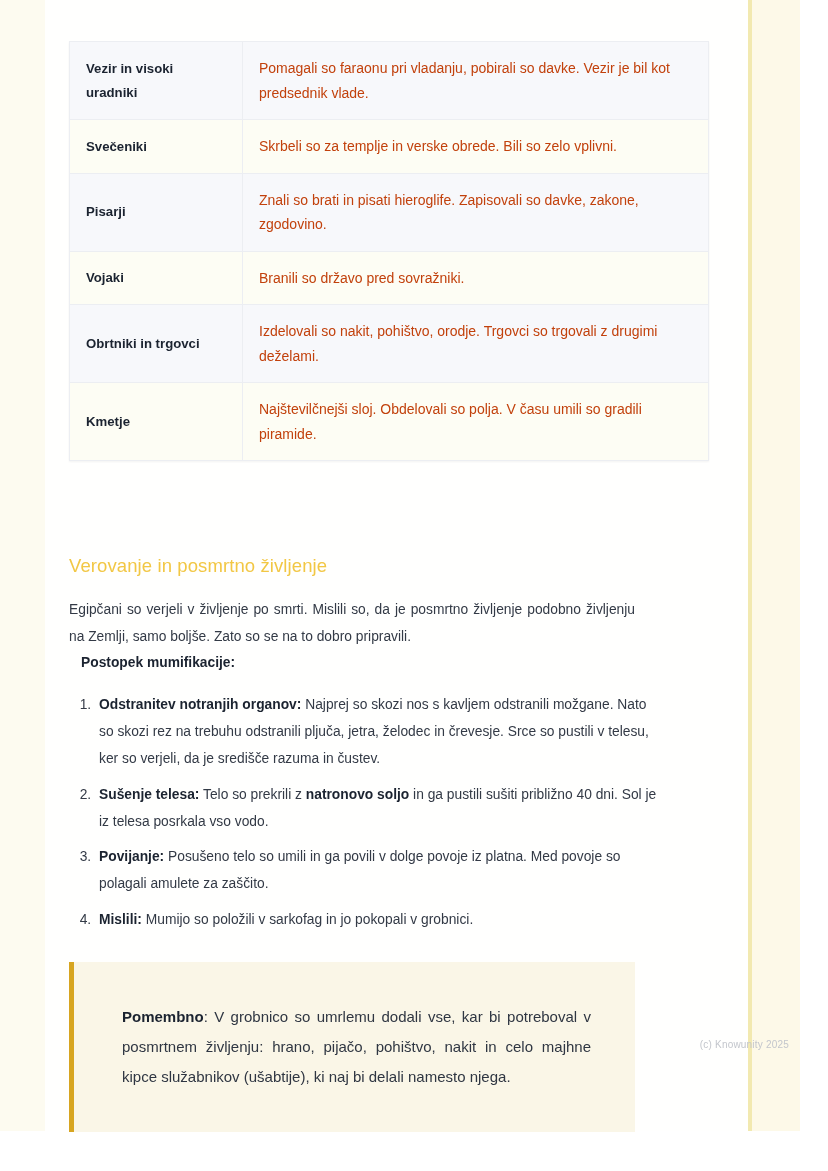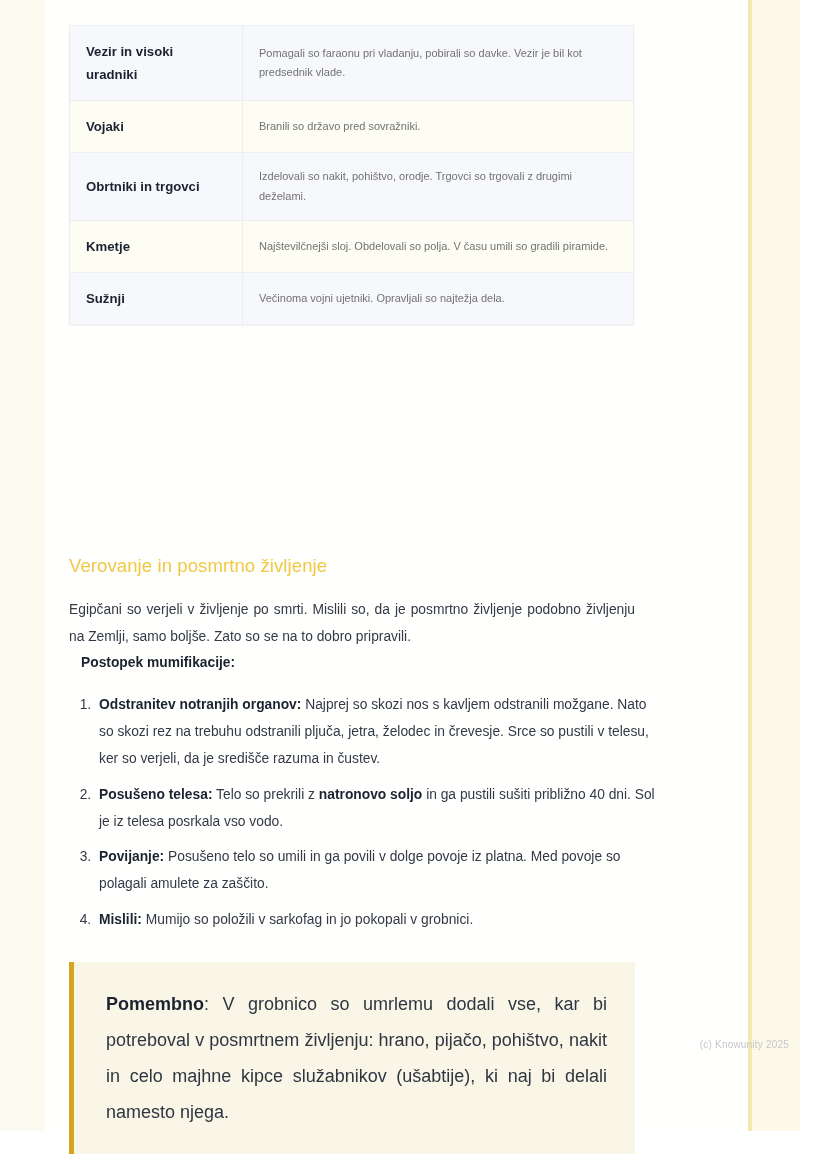--- a/index.html
+++ b/index.html
@@ -71,33 +71,33 @@
     left: 69px;
     top: 0px;
     width: 566px;
     height: 1131px;
   }
 
   
   .info-table {
     position: absolute;
     left: 0px;
-    top: 25px;
-    width: 565px;
+    top: 41px;
+    width: 640px;
     border-collapse: collapse;
     table-layout: fixed;
     box-shadow: 0 1px 2px rgba(0,0,0,0.05);
   }
   .info-table td {
     border: 1px solid #eceef2;
     padding: 14px 16px;
     vertical-align: middle;
-    font-size: 11px;
+    font-size: 14px;
     line-height: 1.75;
-    color: #737373;
+    color: #c2410c;
   }
   .info-table td.col-name {
     width: 140px;
     font-weight: bold;
     color: #1b2330;
     font-size: 13.2px;
   }
   .info-table tr.row-odd td {
     background: #f7f8fb;
   }
@@ -168,22 +168,22 @@
     position: absolute;
     left: 0px;
     top: 962px;
     width: 566px;
     box-sizing: border-box;
     background: #faf6e7;
     border-left: 5px solid #d7a520;
     padding: 24px 28px 24px 32px;
   }
   .callout p {
-    margin: 0;
-    font-size: 18px;
+    margin: 16px;
+    font-size: 15px;
     line-height: 2.0;
     color: #2f3642;
     text-align: justify;
   }
   .callout b {
     color: #1b2330;
     font-weight: bold;
   }
 
   
@@ -209,50 +209,54 @@
 
   <div class="content">
 
     <table class="info-table">
       <tbody>
         <tr class="row-odd">
           <td class="col-name">Vezir in visoki uradniki</td>
           <td class="col-desc">Pomagali so faraonu pri vladanju, pobirali so davke. Vezir je bil kot predsednik vlade.</td>
         </tr>
         <tr class="row-even">
+          <td class="col-name">Svečeniki</td>
+          <td class="col-desc">Skrbeli so za templje in verske obrede. Bili so zelo vplivni.</td>
+        </tr>
+        <tr class="row-odd">
+          <td class="col-name">Pisarji</td>
+          <td class="col-desc">Znali so brati in pisati hieroglife. Zapisovali so davke, zakone, zgodovino.</td>
+        </tr>
+        <tr class="row-even">
           <td class="col-name">Vojaki</td>
           <td class="col-desc">Branili so državo pred sovražniki.</td>
         </tr>
         <tr class="row-odd">
           <td class="col-name">Obrtniki in trgovci</td>
           <td class="col-desc">Izdelovali so nakit, pohištvo, orodje. Trgovci so trgovali z drugimi deželami.</td>
         </tr>
         <tr class="row-even">
           <td class="col-name">Kmetje</td>
           <td class="col-desc">Najštevilčnejši sloj. Obdelovali so polja. V času umili so gradili piramide.</td>
         </tr>
-        <tr class="row-odd">
-          <td class="col-name">Sužnji</td>
-          <td class="col-desc">Večinoma vojni ujetniki. Opravljali so najtežja dela.</td>
-        </tr>
       </tbody>
     </table>
 
     <h2 class="section-heading">Verovanje in posmrtno življenje</h2>
 
     <p class="body-para">Egipčani so verjeli v življenje po smrti. Mislili so, da je posmrtno življenje podobno življenju na Zemlji, samo boljše. Zato so se na to dobro pripravili.</p>
 
     <div class="sub-heading">Postopek mumifikacije:</div>
 
     <ol class="steps-list">
       <li>
         <b>Odstranitev notranjih organov:</b><span> Najprej so skozi nos s kavljem odstranili možgane. Nato so skozi rez na trebuhu odstranili pljuča, jetra, želodec in črevesje. Srce so pustili v telesu, ker so verjeli, da je središče razuma in čustev.</span>
       </li>
       <li>
-        <b>Posušeno telesa:</b><span> Telo so prekrili z </span><b>natronovo soljo</b><span> in ga pustili sušiti približno 40 dni. Sol je iz telesa posrkala vso vodo.</span>
+        <b>Sušenje telesa:</b><span> Telo so prekrili z </span><b>natronovo soljo</b><span> in ga pustili sušiti približno 40 dni. Sol je iz telesa posrkala vso vodo.</span>
       </li>
       <li>
         <b>Povijanje:</b><span> Posušeno telo so umili in ga povili v dolge povoje iz platna. Med povoje so polagali amulete za zaščito.</span>
       </li>
       <li>
         <b>Mislili:</b><span> Mumijo so položili v sarkofag in jo pokopali v grobnici.</span>
       </li>
     </ol>
 
     <div class="callout">

